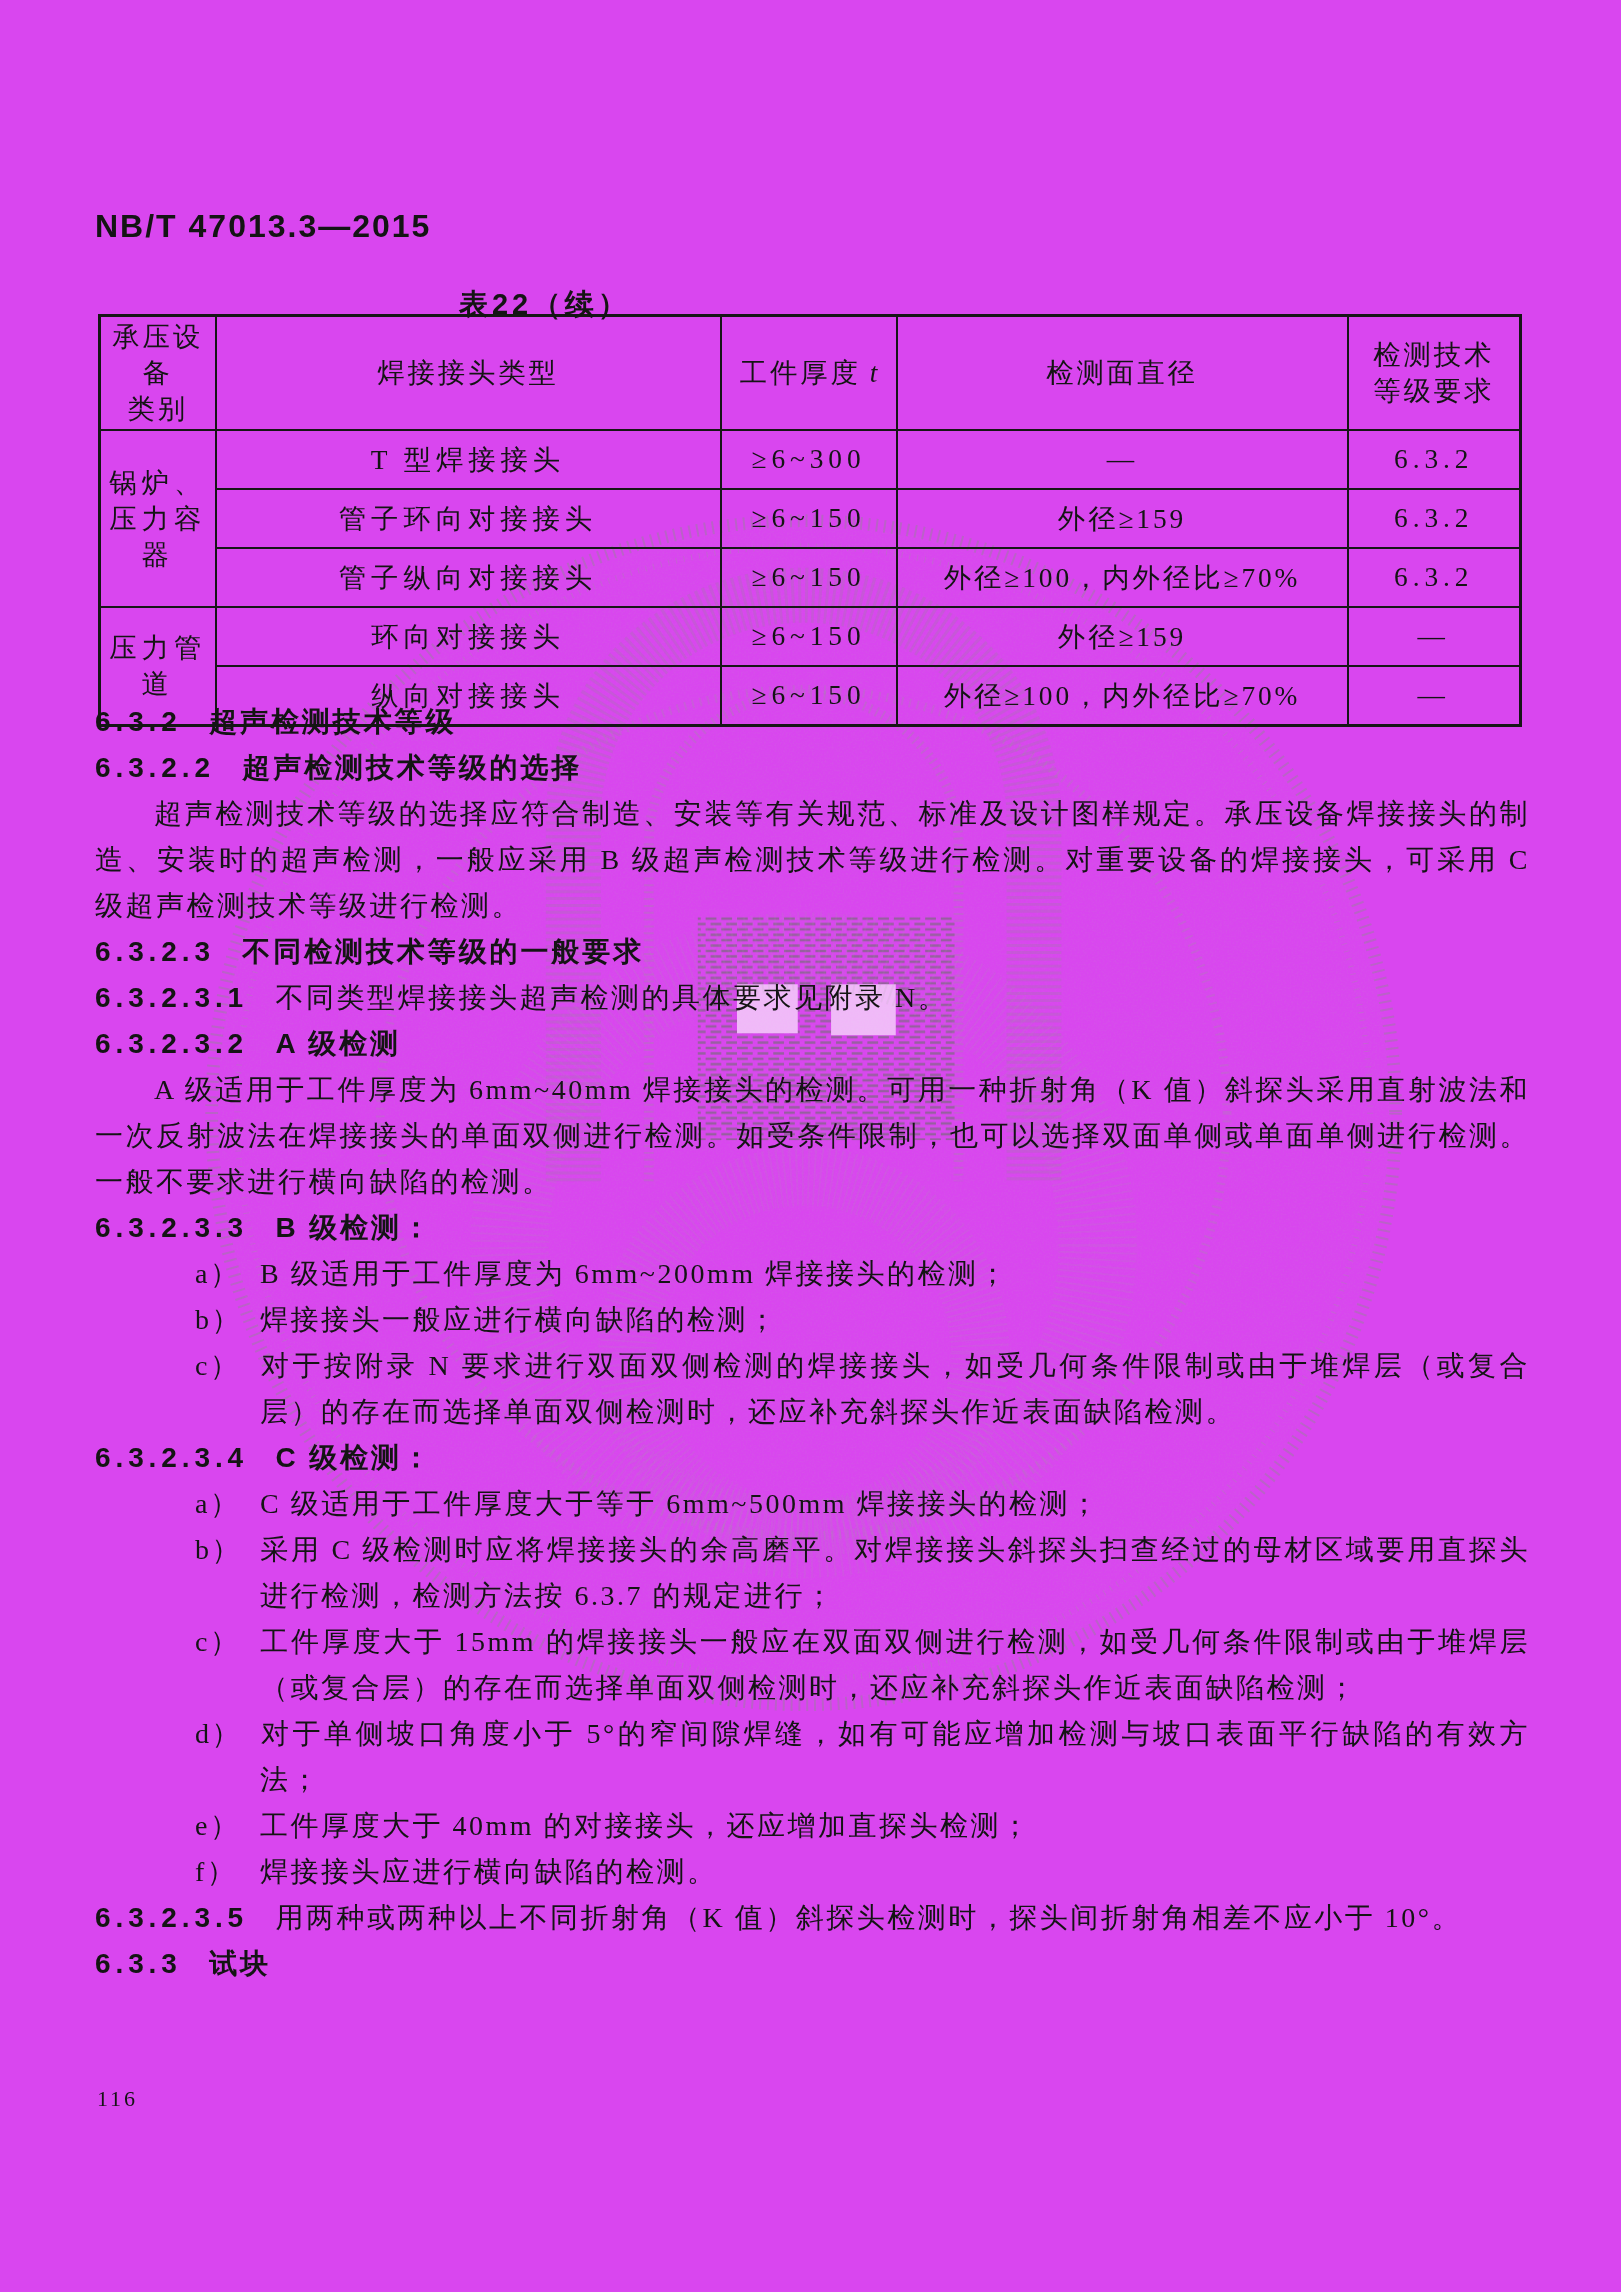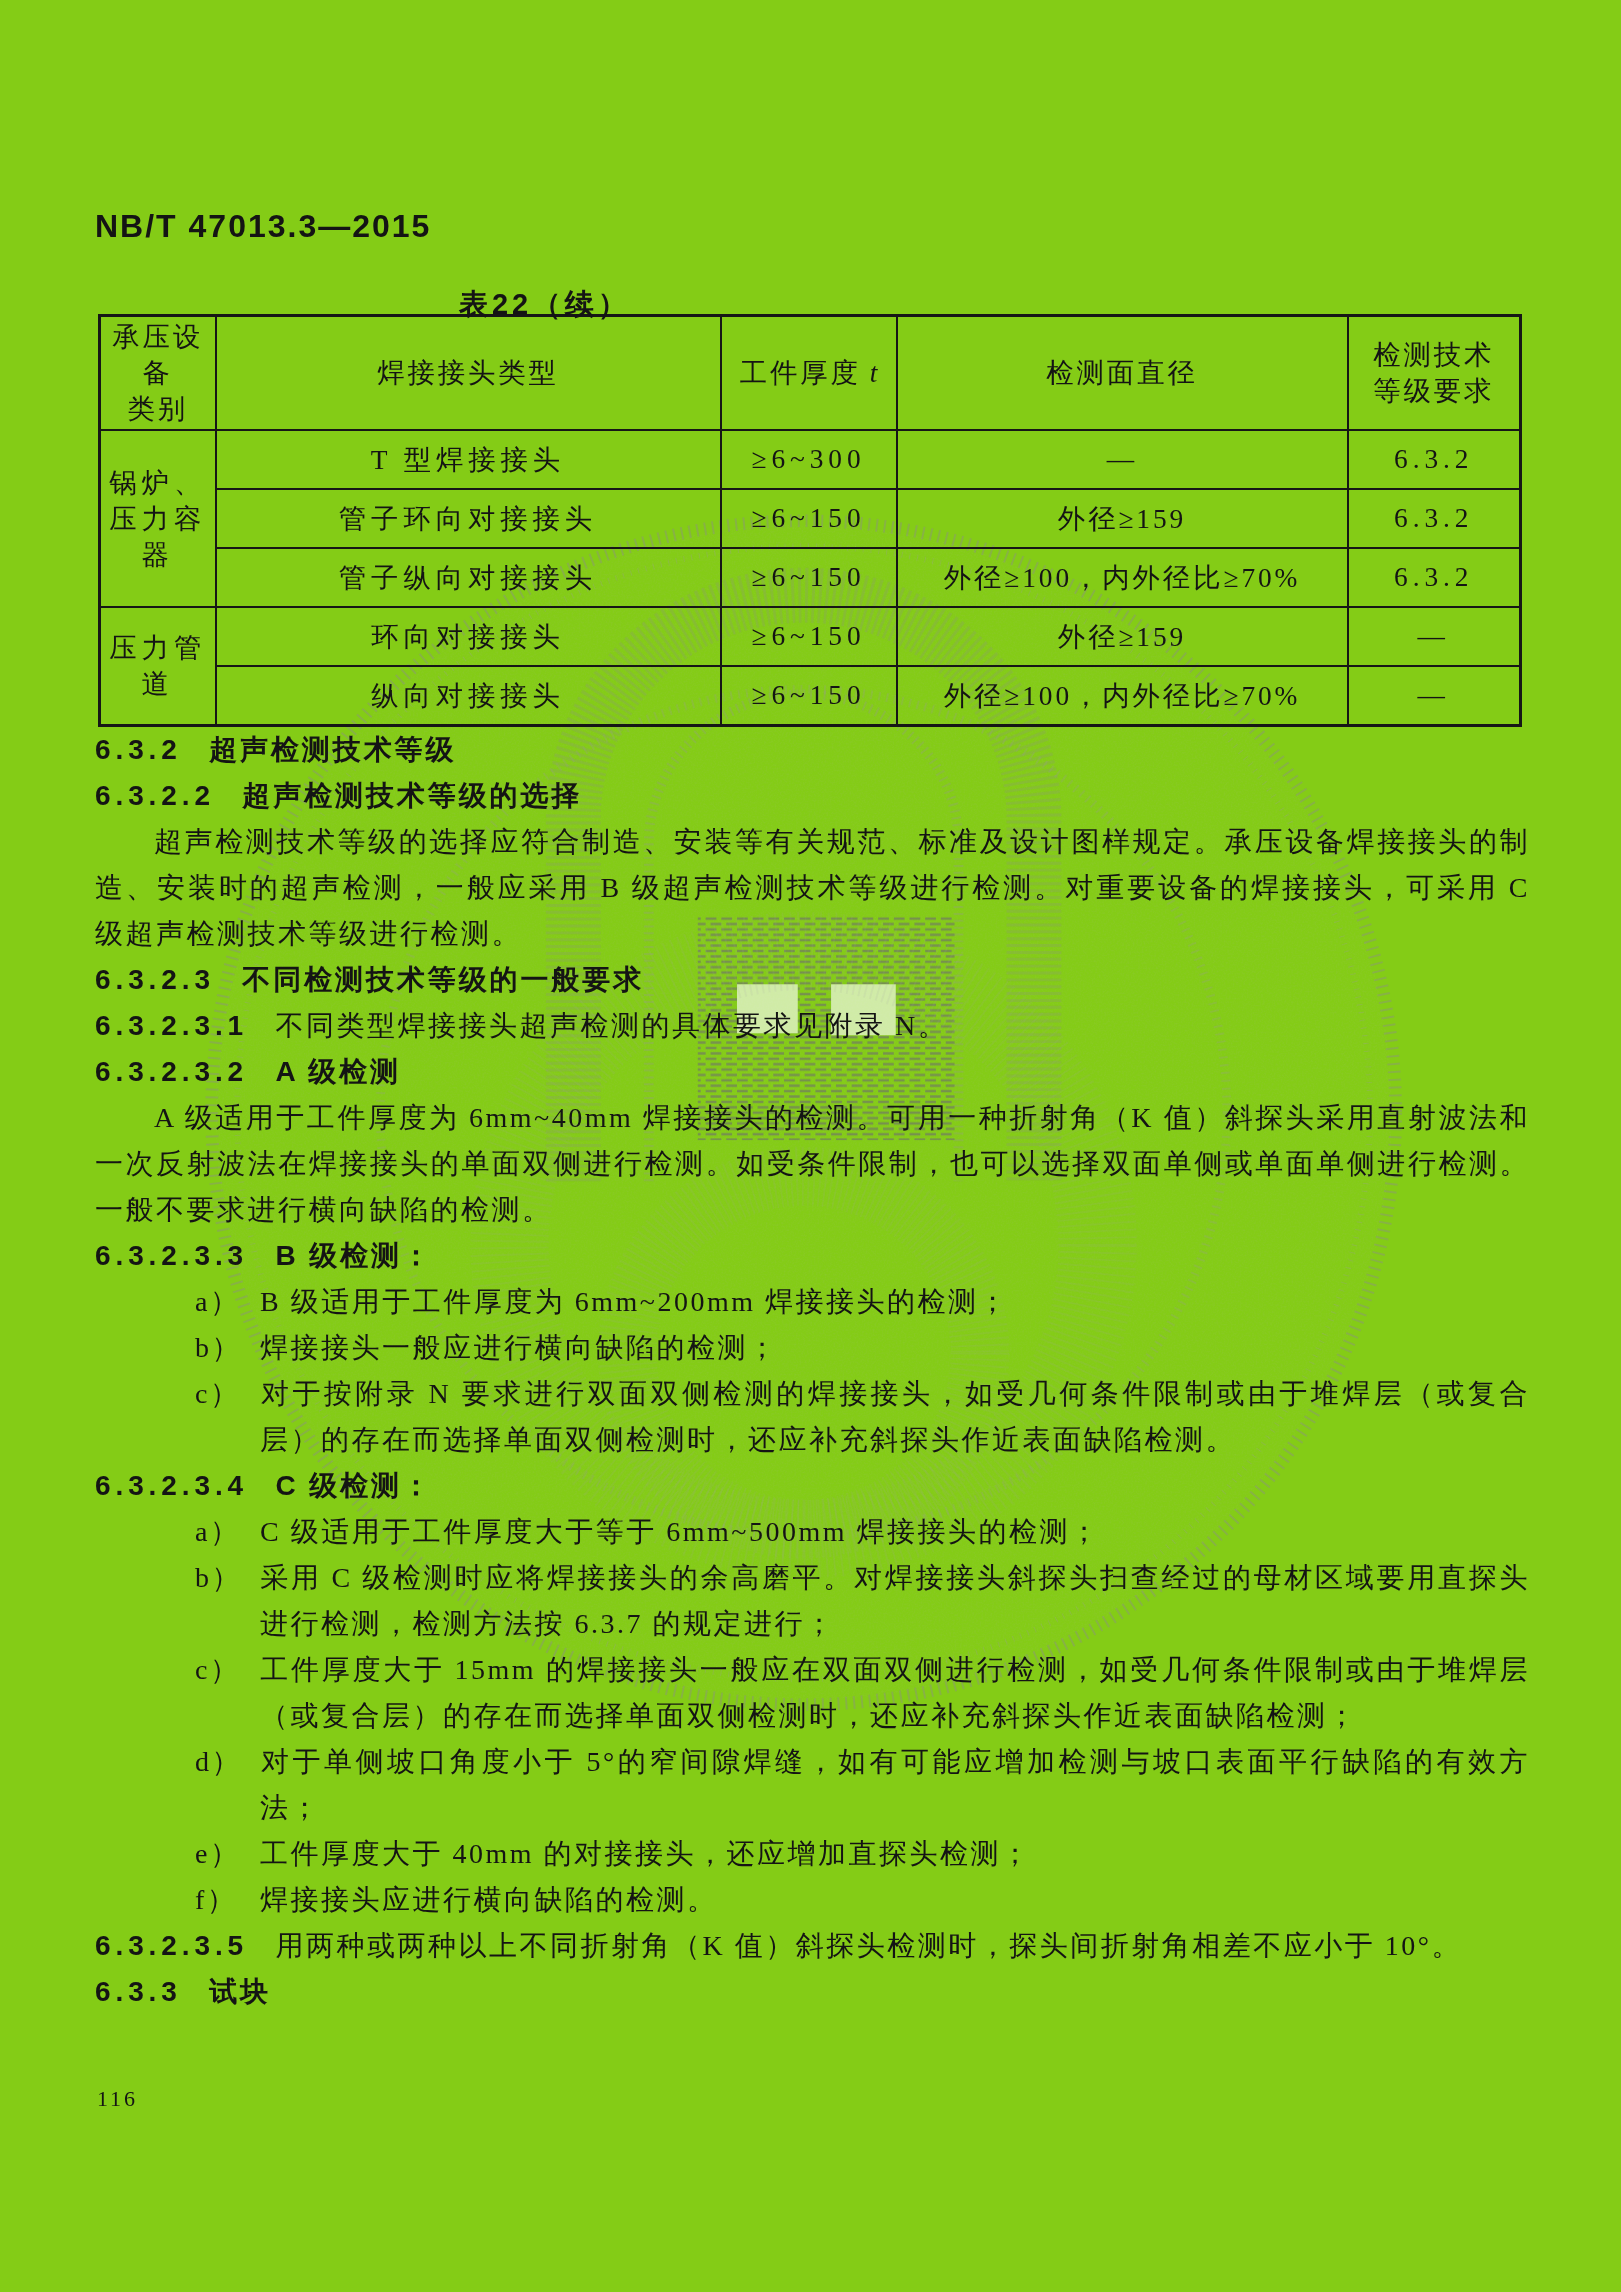--- a/index.html
+++ b/index.html
@@ -1,18 +1,18 @@
 <!DOCTYPE html>
 <html lang="zh"><head>
 <meta charset="utf-8">
 <style>
   html,body { margin:0; padding:0; background:#e8e8e8; }
   .page {
     position:relative; width:1621px; height:2293px;
-    margin:0 auto; background:#84cc16; overflow:hidden;
+    margin:0 auto; background:#d946ef; overflow:hidden;
     color:#141414;
   }
   
   .watermark { position:absolute; left:0; top:0; z-index:0; pointer-events:none; }
   
   .doc-code {
     position:absolute; left:95px; top:208px; z-index:2;
     font-family:"Liberation Sans",sans-serif; font-weight:700;
     font-size:32px; letter-spacing:2px;
   }
@@ -35,21 +35,21 @@
   }
   .doc-table thead th { height:94px; border-bottom:2.9px solid #161616; letter-spacing:2.9px; }
   .doc-table tbody td { height:53px; letter-spacing:4.9px; }
   .doc-table tbody td.cell-diameter { letter-spacing:2.9px; }
   .doc-table tr.group-start td { border-top:2.9px solid #161616; }
   .thickness-sym { font-style:italic; margin-left:8.8px; letter-spacing:0; }
   
   .content {
     position:absolute; left:95px; top:699px; width:1435px; z-index:1;
     font-family:"Liberation Serif",serif; font-size:28px;
-    line-height:46px; letter-spacing:2.5px; text-align:justify;margin-top:28px;
+    line-height:46px; letter-spacing:2.5px; text-align:justify;
   }
   .content p { margin:0; }
   .cnum {
     font-family:"Liberation Sans",sans-serif; font-weight:700;
     letter-spacing:4.9px; margin-right:27.4px; white-space:nowrap;
   }
   .heading .htext { font-family:"Liberation Sans",sans-serif; font-weight:700; letter-spacing:2.9px; }
   .para { text-indent:59px; }
   .item { padding-left:165px; text-indent:-65px; }
   .ilabel { display:inline-block; width:65px; text-indent:0; }

